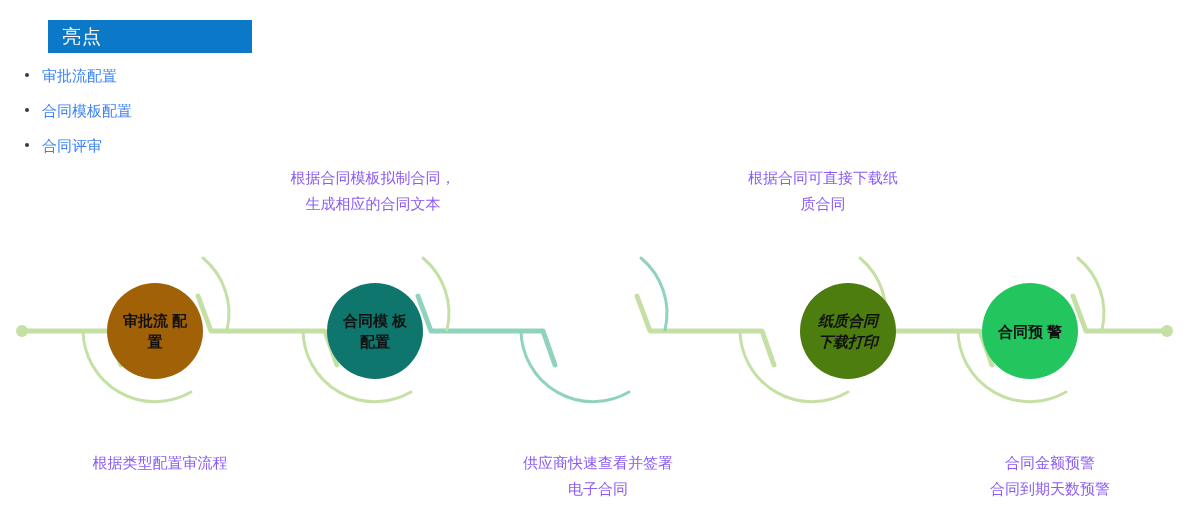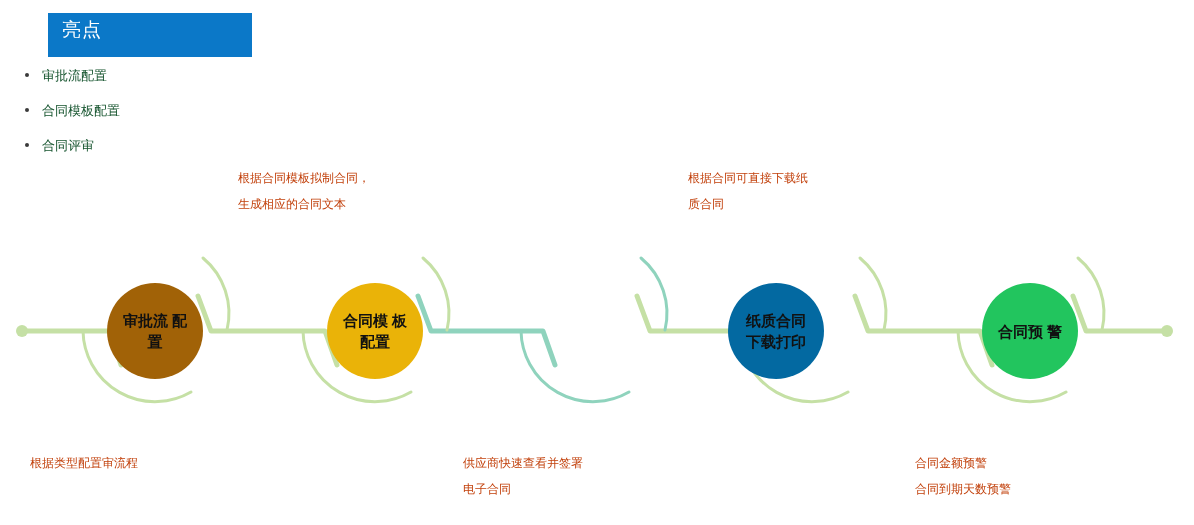--- a/index.html
+++ b/index.html
@@ -23,23 +23,23 @@
   #highlights-panel {
     position: absolute;
     left: 0px;
     top: 0px;
     width: 260px;
     height: 240px;
   }
   #highlights-banner {
     position: absolute;
     left: 48px;
-    top: 13px;
+    top: 20px;
     width: 204px;
-    height: 44px;
+    height: 33px;
     background: #0b78c8;
   }
   #highlights-banner-title {
     position: absolute;
     left: 14px;
     top: 4px;
     font-size: 19px;
     line-height: 25px;
     color: #ffffff;
     letter-spacing: 1px;
@@ -48,22 +48,22 @@
   #highlights-list {
     position: absolute;
     left: 20px;
     top: 58px;
     width: 240px;
   }
   .hl-item {
     position: relative;
     height: 35px;
     line-height: 35px;
-    font-size: 13px;
-    color: #14532d;
+    font-size: 15px;
+    color: #3b82f6;
     padding-left: 22px;
     white-space: nowrap;
   }
   .hl-bullet {
     position: absolute;
     left: 5px;
     top: 15px;
     width: 4px;
     height: 4px;
     border-radius: 50%;
@@ -99,24 +99,24 @@
     font-weight: bold;
     line-height: 21px;
     color: #111111;
     width: 72px;
     word-break: break-all;
   }
 
   
   .caption {
     position: absolute;
-    text-align: left;
-    font-size: 12px;
+    text-align: center;
+    font-size: 15px;
     line-height: 26px;
-    color: #c2410c;
+    color: #8b5cf6;
     white-space: pre-line;
   }
 </style>
 </head>
 <body>
 
 <div id="stage">
 
   <div id="highlights-panel">
     <div id="highlights-banner" style="background: rgb(11, 120, 200);">
@@ -171,25 +171,25 @@
       <path class="arc" d="M 740 331 A 72 72 0 0 0 848 392" fill="none" stroke-width="3" stroke="#c5e0a5" stroke-linecap="round"></path>
 
       <path class="arc" d="M 1078 258 A 72 72 0 0 1 1102 330" fill="none" stroke-width="3" stroke="#c5e0a5" stroke-linecap="round"></path>
       <path class="arc" d="M 958 331 A 72 72 0 0 0 1066 392" fill="none" stroke-width="3" stroke="#c5e0a5" stroke-linecap="round"></path>
     </svg>
 
     <div class="node" id="node-0" style="left: 107px; top: 283px; background: #a16207;">
       <div class="node-label">审批流
 配置</div>
     </div>
-    <div class="node" id="node-1" style="left: 327px; top: 283px; background: #eab308;">
+    <div class="node" id="node-1" style="left: 327px; top: 283px; background: #0f766e;">
       <div class="node-label">合同模
 板配置</div>
     </div>
-    <div class="node" id="node-3" style="left: 728px; top: 283px; background: #0369a1;">
+    <div class="node" id="node-3" style="left: 800px; top: 283px; background: #4d7c0f; font-style: italic;">
       <div class="node-label">纸质合同
 下载打印</div>
     </div>
     <div class="node" id="node-4" style="left: 982px; top: 283px; background: #22c55e;">
       <div class="node-label">合同预
 警</div>
     </div>
 
     <div class="caption" style="left:238px; top:165px; width:270px;">根据合同模板拟制合同，
 生成相应的合同文本</div>

